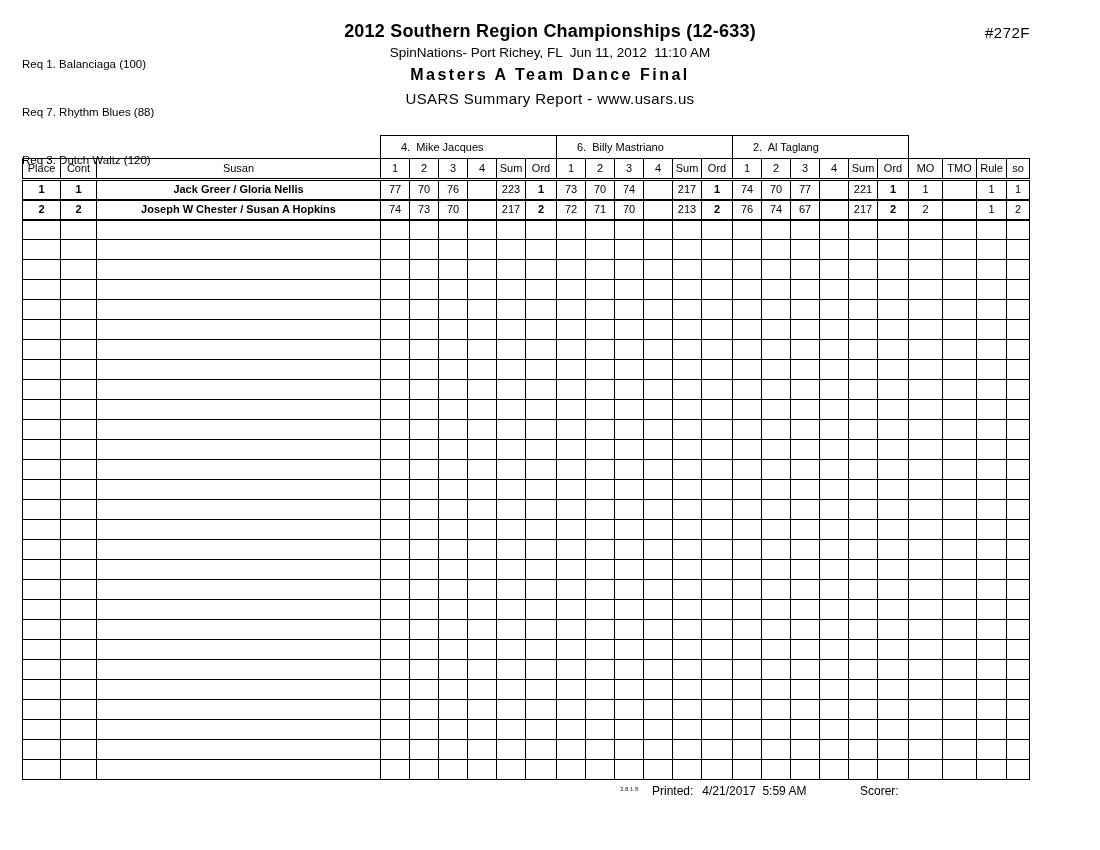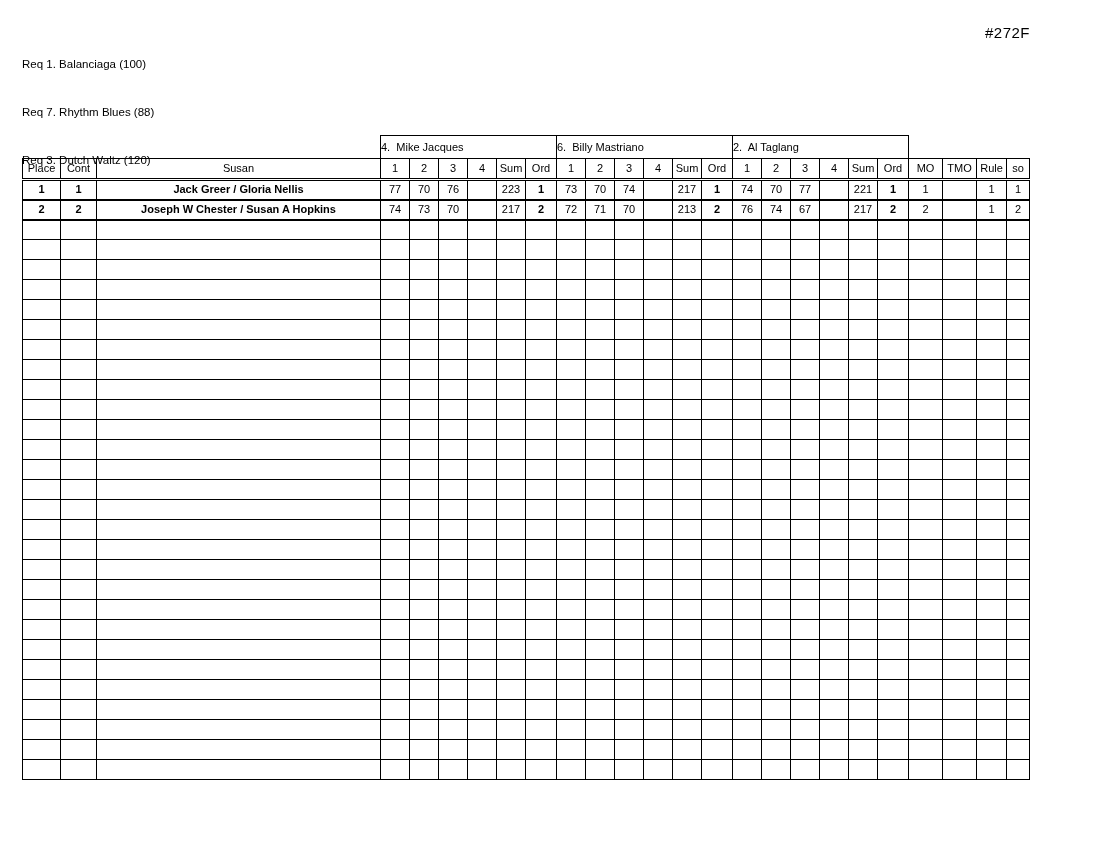--- a/index.html
+++ b/index.html
@@ -18,21 +18,21 @@
   .number  { position:absolute; left:985px; top:24px; font-size:15px; font-weight:normal; letter-spacing:0.5px; }
   
   table.results { position:absolute; left:22px; top:135px; border-collapse:collapse; table-layout:fixed; }
   table.results td, table.results th {
     border:1px solid #000; font-size:11px; font-weight:normal; padding:0;
     text-align:center; vertical-align:middle; overflow:hidden; white-space:nowrap;
     box-sizing:border-box; line-height:13px;
   }
   tr.judge-row { height:23px; }
   tr.judge-row td { border:none; }
-  tr.judge-row td.judge-box { border:1px solid #000; text-align:left; padding-left:0; white-space:pre; }
+  tr.judge-row td.judge-box { border:1px solid #000; text-align:left; padding-left:20px; white-space:pre; }
   tr.head-row { height:21px; }
   tr.head-row th { border-bottom:3px double #000; }
   tr.r { height:20px; }
   td.ord, th.ord { border-left:4px solid #000; border-right:4px solid #000; }
   .namec { text-align:left; padding-left:5px; }
   tr.filled td { border-bottom:2px solid #000; }
   tr.filled td.b, tr.filled td.namec { font-weight:bold; }
   tr.filled td.ord { font-weight:bold; }
   
   .footer { position:absolute; left:0; top:784px; width:100%; height:20px; font-size:12px; }
@@ -45,20 +45,26 @@
 <body>
 
 <div class="page">
 
   <div class="reqs">
     <div>Req 1. Balanciaga (100)</div>
     <div>Req 7. Rhythm Blues (88)</div>
     <div>Req 3. Dutch Waltz (120)</div>
   </div>
 
+  <div class="center-head">
+    <div class="title">2012 Southern Region Championships (12-633)</div>
+    <div class="subtitle">SpinNations- Port Richey, FL  Jun 11, 2012  11:10 AM</div>
+    <div class="event">Masters A Team Dance Final</div>
+    <div class="report">USARS Summary Report - www.usars.us</div>
+  </div>
 
   <div class="number">#272F</div>
 
   <table class="results">
     <colgroup>
       <col style="width:38px">
         <col style="width:36px">
         <col style="width:284px">
       <col style="width:29px">
         <col style="width:29px">
@@ -956,14 +962,19 @@
     <td></td>
     <td class="ord"></td>
     <td></td>
     <td></td>
     <td></td>
     <td></td>
   </tr>
 </tbody>
   </table>
 
+  <div class="footer">
+    <span class="version">3.8.1.8</span>
+    <span class="printed"><span>Printed:</span><span class="val">4/21/2017  5:59 AM</span></span>
+    <span class="scorer">Scorer:</span>
+  </div>
 
 </div>
 
 </body></html>

